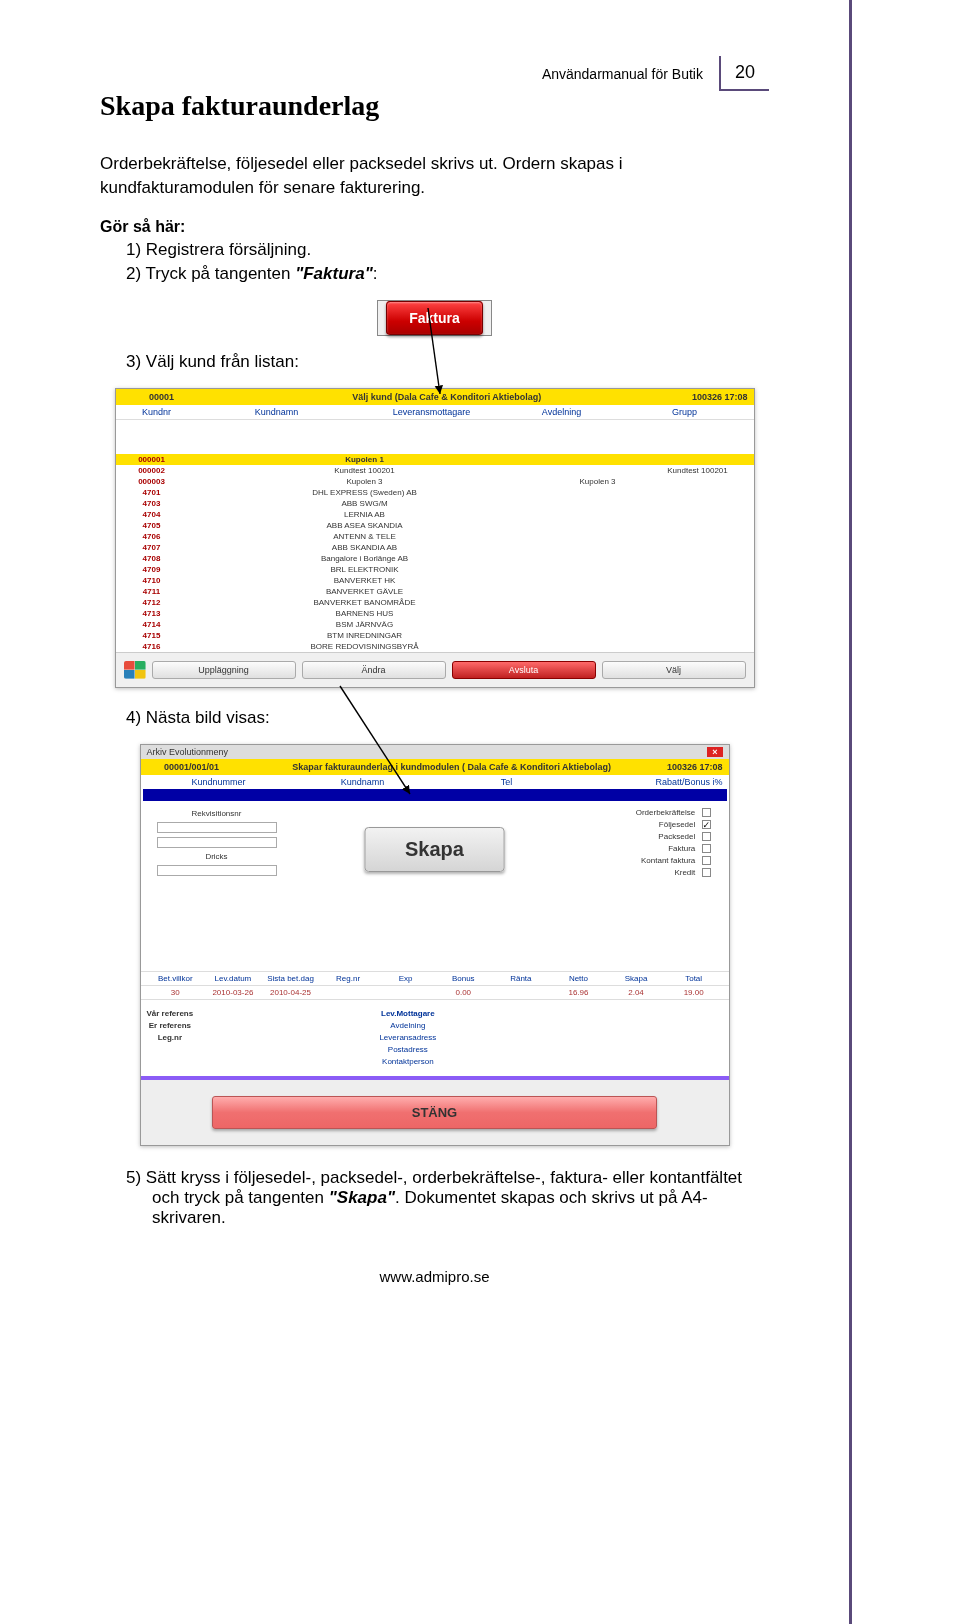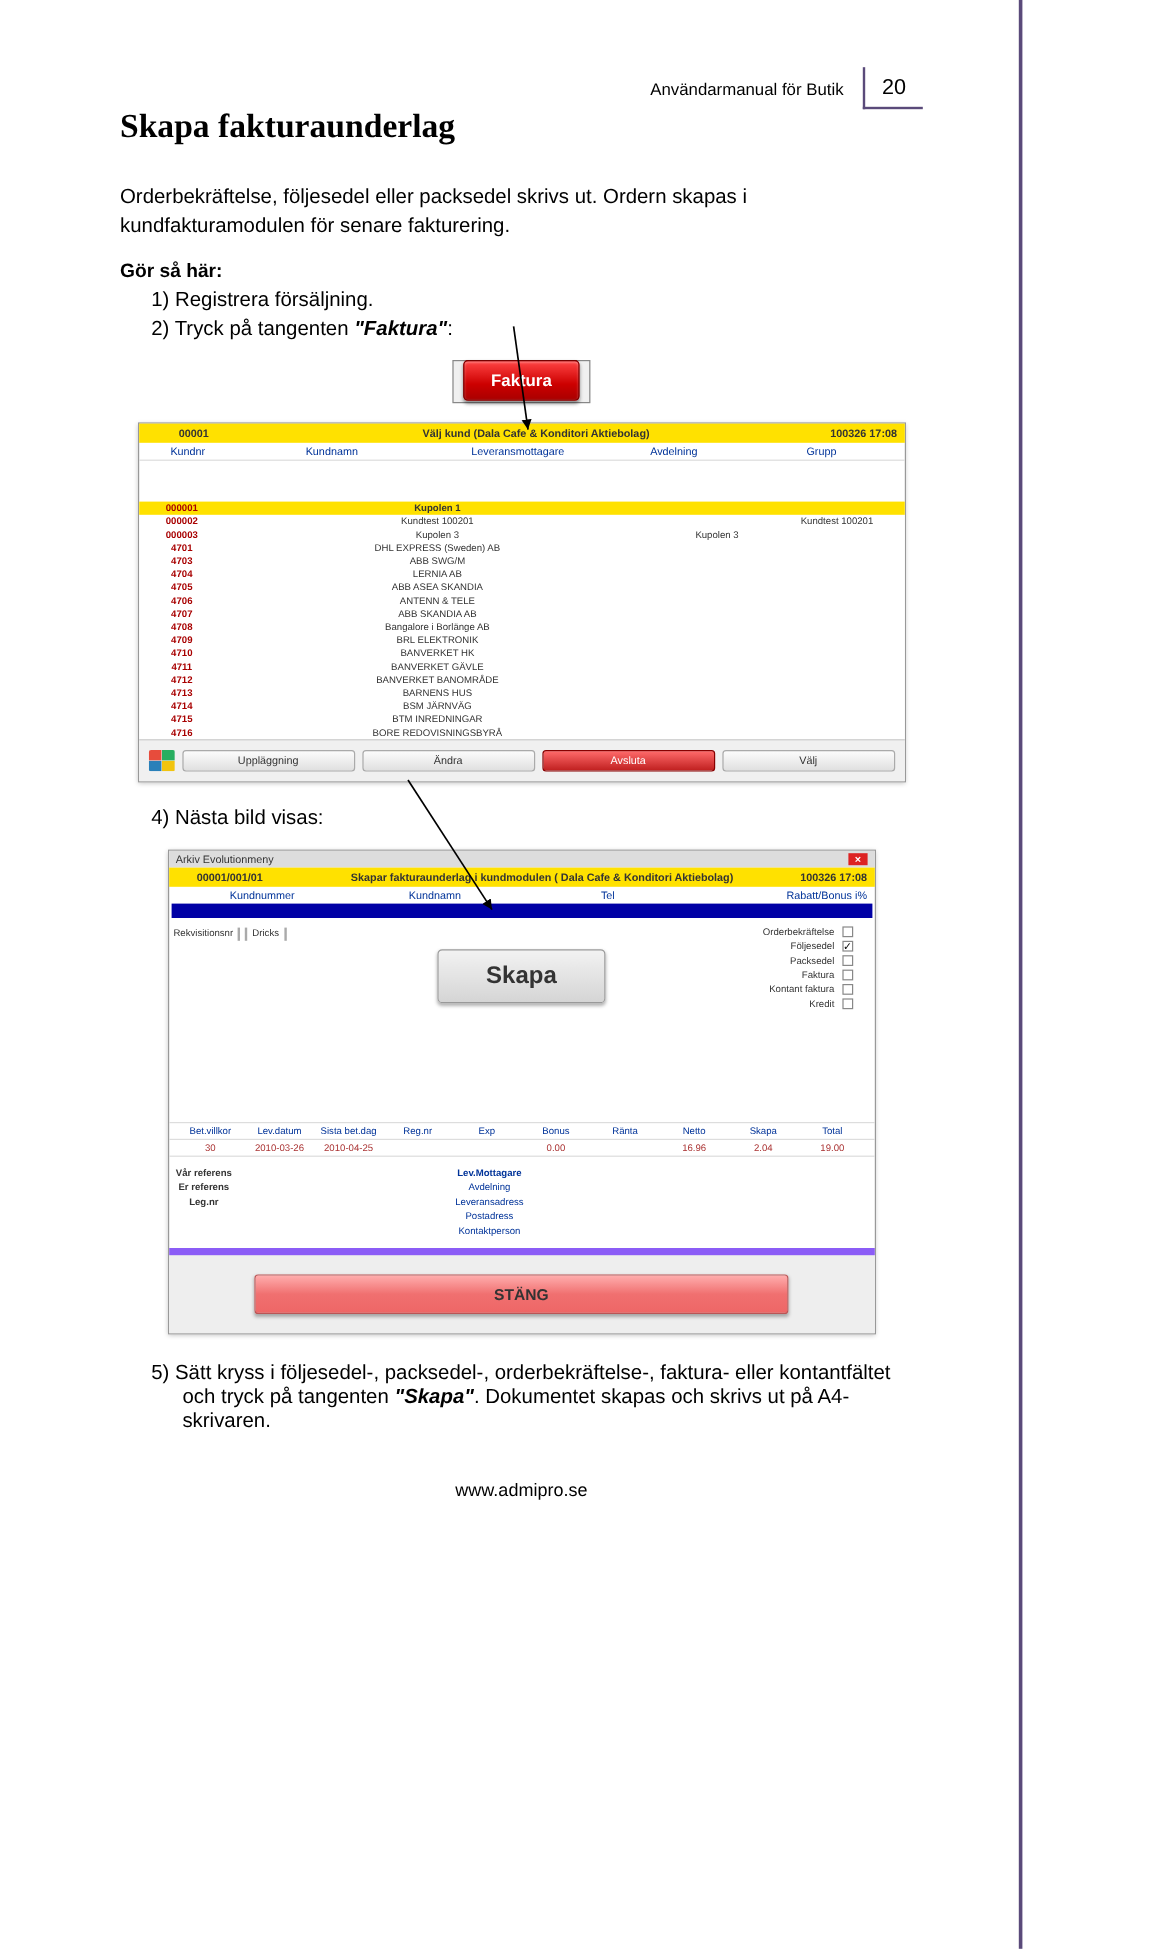--- a/index.html
+++ b/index.html
@@ -127,40 +127,40 @@
     border-radius: 2px;
   }
 
   
   .ss2 .menu-row { background: #ddd; padding: 2px 6px; font-size: 9px; display:flex; justify-content: space-between; align-items:center;}
   .ss2 .close-x { background:#d22; color:#fff; padding:0 5px; font-weight:bold; }
   .ss2 .col-head2 { display:flex; color:#003399; font-size:9px; padding:2px 6px; }
   .ss2 .col-head2 span { flex:1; }
   .ss2 .blue-line { height: 12px; background:#0000a5; margin:0 2px; }
   .ss2 .mid { padding:8px 6px 12px 6px; position:relative; }
-  .ss2 .left-inputs { display:flex; gap:4px; width:120px; position:absolute; left:4px; top:8px;}
+  .ss2 .left-inputs { display:flex; flex-direction:column; gap:4px; width:120px; position:absolute; left:16px; top:8px;}
   .ss2 .left-inputs .inp { border:1px solid #aaa; height:11px; background:#fff; }
   .ss2 .left-inputs .lbl { font-size:8px; }
   .ss2 .right-checks { position:absolute; right:18px; top:6px; font-size:8px; text-align:right; line-height:12px;}
   .ss2 .chk { display:inline-block; width:9px; height:9px; border:1px solid #888; vertical-align:middle; margin-left:4px; background:#fff; }
   .ss2 .chk.checked::after { content:"✓"; font-size:9px; position:relative; top:-2px; left:0; color:#000; }
   .ss2 .skapa-btn {
     position:absolute; left:50%; top:26px; transform:translateX(-50%);
     padding:10px 40px; font-size:20px; font-weight:bold;
     background: linear-gradient(#f2f2f2,#d5d5d5);
     border:1px solid #999; border-radius:4px; box-shadow:0 2px 3px rgba(0,0,0,.3);
   }
   .ss2 .num-row { display:flex; font-size:8px; padding:2px 6px; margin-top:70px; border-top:1px solid #ddd; border-bottom:1px solid #ddd;}
   .ss2 .num-row span { flex:1; color:#003399;}
   .ss2 .num-row2 { display:flex; font-size:8px; padding:2px 6px;}
   .ss2 .num-row2 span { flex:1; color:#a33;}
   .ss2 .ref-row { display:flex; padding:8px 6px; font-size:8px; justify-content:space-between; border-top:1px solid #ddd;}
   .ss2 .ref-left { line-height:12px; }
   .ss2 .ref-mid { line-height:12px; color:#003399; }
-  .ss2 .stang-wrap { padding:16px; background:#eee; border-top:6px solid #8b5cf6;}
+  .ss2 .stang-wrap { padding:16px; background:#eee; border-top:4px solid #8b5cf6;}
   .ss2 .stang-btn {
     display:inline-block; width:80%; padding:8px 0;
     background: linear-gradient(#ffadad,#f07070 50%,#e66);
     border:1px solid #b55; border-radius:3px; font-weight:bold; font-size:13px;
     box-shadow:0 2px 3px rgba(0,0,0,.3);
   }
 
   
   .arrow-svg { position:absolute; pointer-events:none; }
 
@@ -187,20 +187,21 @@
   <div class="step">
     <span>2) Tryck på tangenten </span><span class="emph">"Faktura"</span><span>:</span>
   </div>
 
   <div class="fig-wrap" style="position:relative;">
     <span id="faktura-anchor" class="faktura-btn-wrap">
       <span class="faktura-btn">Faktura</span>
     </span>
   </div>
 
+  <div class="step" style="margin-top:14px">3) Välj kund från listan:</div>
 
   <div class="fig-wrap" style="position:relative;">
     <div class="screenshot ss1">
       <div class="yellow-bar">
         <span class="yb-left">00001</span>
         <span class="yb-center" id="list-title-center">Välj kund (Dala Cafe &amp; Konditori Aktiebolag)</span>
         <span class="yb-right">100326 17:08</span>
       </div>
       <div class="col-head">
         <span style="width:70px">Kundnr</span>

